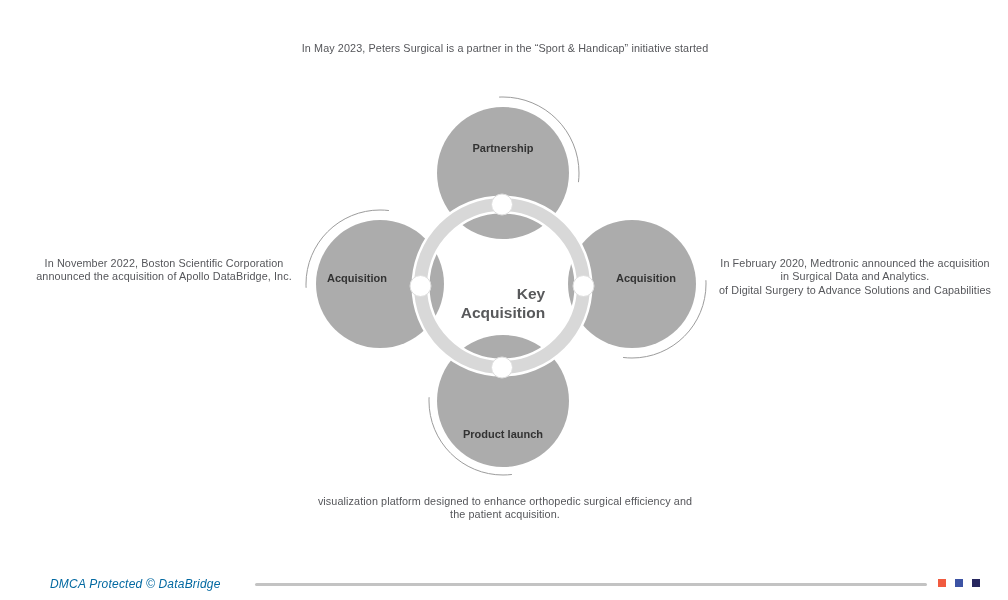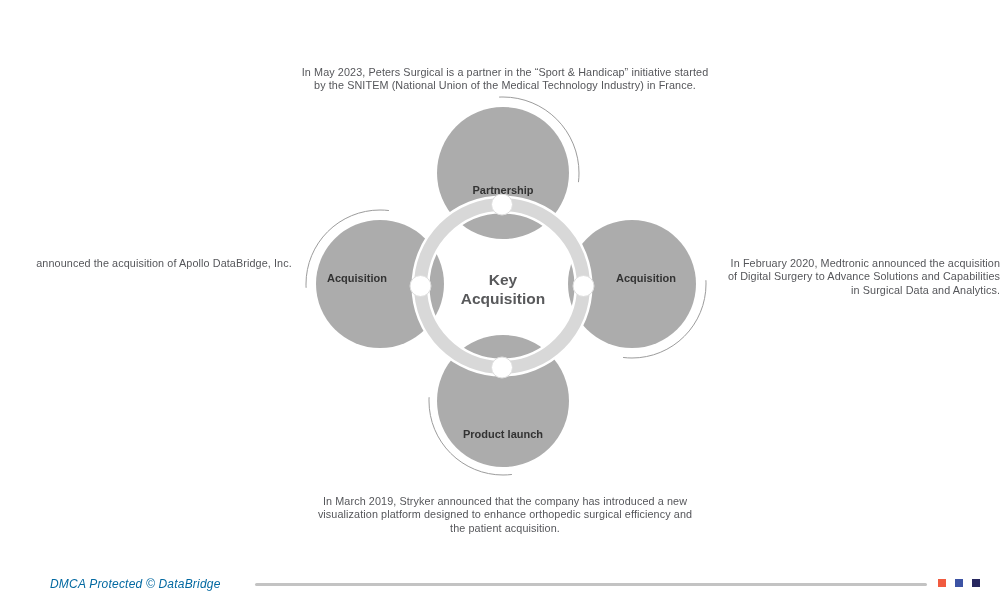--- a/index.html
+++ b/index.html
@@ -7,39 +7,39 @@
   .canvas {
     position:relative; width:1008px; height:600px; background:#ffffff;
     font-family:"Liberation Sans", sans-serif; overflow:hidden;
   }
   .diagram-svg { position:absolute; left:0; top:0; }
 
   .ann {
     position:absolute; color:#55565a; font-size:10.8px; line-height:13.4px;
     letter-spacing:0.1px;
   }
-  .ann-top    { left:253px; top:42px;  width:504px; text-align:center;margin-top:24px; }
+  .ann-top    { left:253px; top:42px;  width:504px; text-align:center; }
   .ann-left   { left:18px;  top:257px; width:292px; text-align:center; }
-  .ann-right  { left:710px; top:257px; width:290px; text-align:right; }
+  .ann-right  { left:710px; top:257px; width:290px; text-align:center; }
   .ann-bottom { left:253px; top:495px; width:504px; text-align:center; }
   .ann .ln { white-space:nowrap; }
   .ann-right .ln, .ann-top .ln, .ann-bottom .ln, .ann-left .ln { display:block; }
 
   .node-label {
     position:absolute; transform:translate(-50%,-50%);
     font-size:11px; font-weight:bold; color:#333333; white-space:nowrap;
   }
-  .lbl-partnership { left:503px; top:148px;margin-top:42px; }
+  .lbl-partnership { left:503px; top:148px; }
   .lbl-acq-left    { left:357px; top:278px; }
   .lbl-acq-right   { left:646px; top:278px; }
   .lbl-product     { left:503px; top:434px; }
 
   .center-title {
-    position:absolute; left:503px; top:289px; transform:translate(-50%,-50%);
-    text-align:center; font-weight:bold; font-size:15.5px; line-height:18.5px;
+    position:absolute; left:503px; top:303px; transform:translate(-50%,-50%);
+    text-align:right; font-weight:bold; font-size:15.5px; line-height:18.5px;
     color:#58595b; white-space:nowrap;
   }
 
   .footer-text {
     position:absolute; left:50px; top:577px; font-size:12px; color:#0369a1;
     letter-spacing:0.2px; white-space:nowrap;font-style:italic;
   }
   .footer-divider {
     position:absolute; left:255px; top:583px; width:672px; height:3px;
     background:#c3c3c3; border-radius:2px;
@@ -78,32 +78,31 @@
   <div class="node-label lbl-acq-right">Acquisition</div>
   <div class="node-label lbl-product">Product launch</div>
 
   <div class="center-title">
     <div>Key</div>
     <div>Acquisition</div>
   </div>
 
   <div class="ann ann-top">
     <span class="ln">In May 2023, Peters Surgical is a partner in the “Sport &amp; Handicap” initiative started</span>
-    <span class="ln">by the SNITEM (National Union of the Medical Technology Industry) in France.</span>
   </div>
   <div class="ann ann-left">
+    <span class="ln">In November 2022, Boston Scientific Corporation</span>
     <span class="ln">announced the acquisition of Apollo DataBridge, Inc.</span>
   </div>
   <div class="ann ann-right">
     <span class="ln">In February 2020, Medtronic announced the acquisition</span>
+    <span class="ln">in Surgical Data and Analytics.</span>
     <span class="ln">of Digital Surgery to Advance Solutions and Capabilities</span>
-    <span class="ln">in Surgical Data and Analytics.</span>
   </div>
   <div class="ann ann-bottom">
-    <span class="ln">In March 2019, Stryker announced that the company has introduced a new</span>
     <span class="ln">visualization platform designed to enhance orthopedic surgical efficiency and</span>
     <span class="ln">the patient acquisition.</span>
   </div>
 
   <div class="footer-text">DMCA Protected © DataBridge</div>
   <div class="footer-divider"></div>
   <div class="brand-squares">
     <span style="background: rgb(241, 91, 64);"></span>
     <span style="background: rgb(60, 83, 164);"></span>
     <span style="background: rgb(39, 39, 95);"></span>

